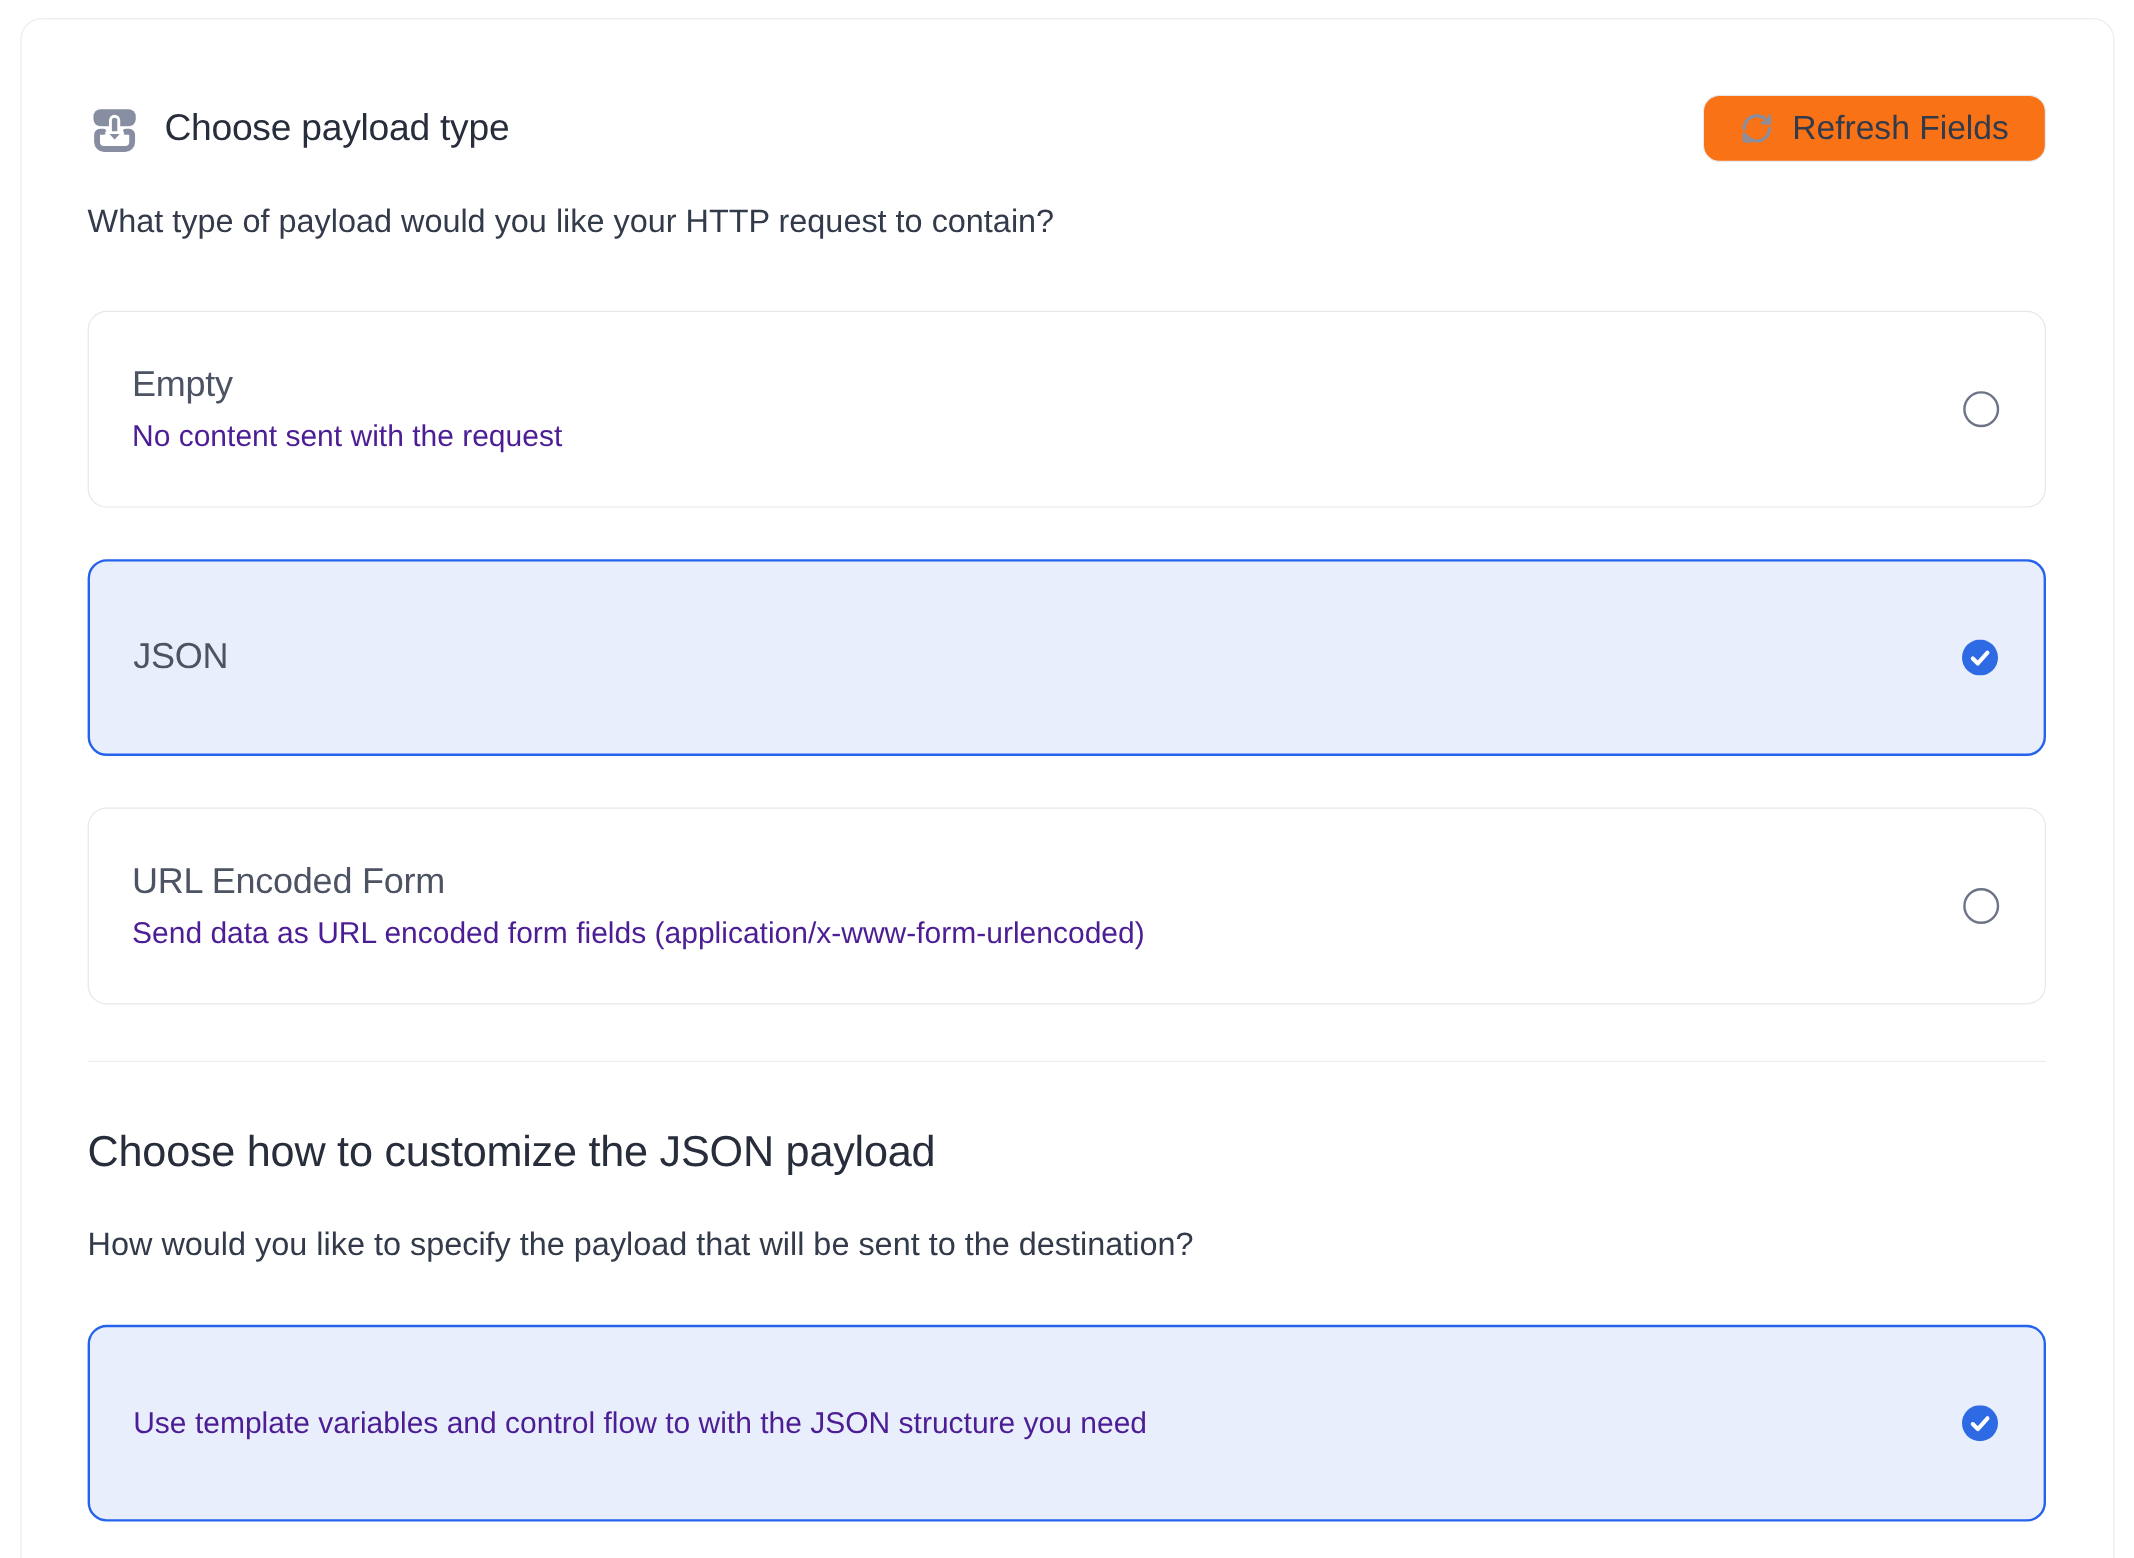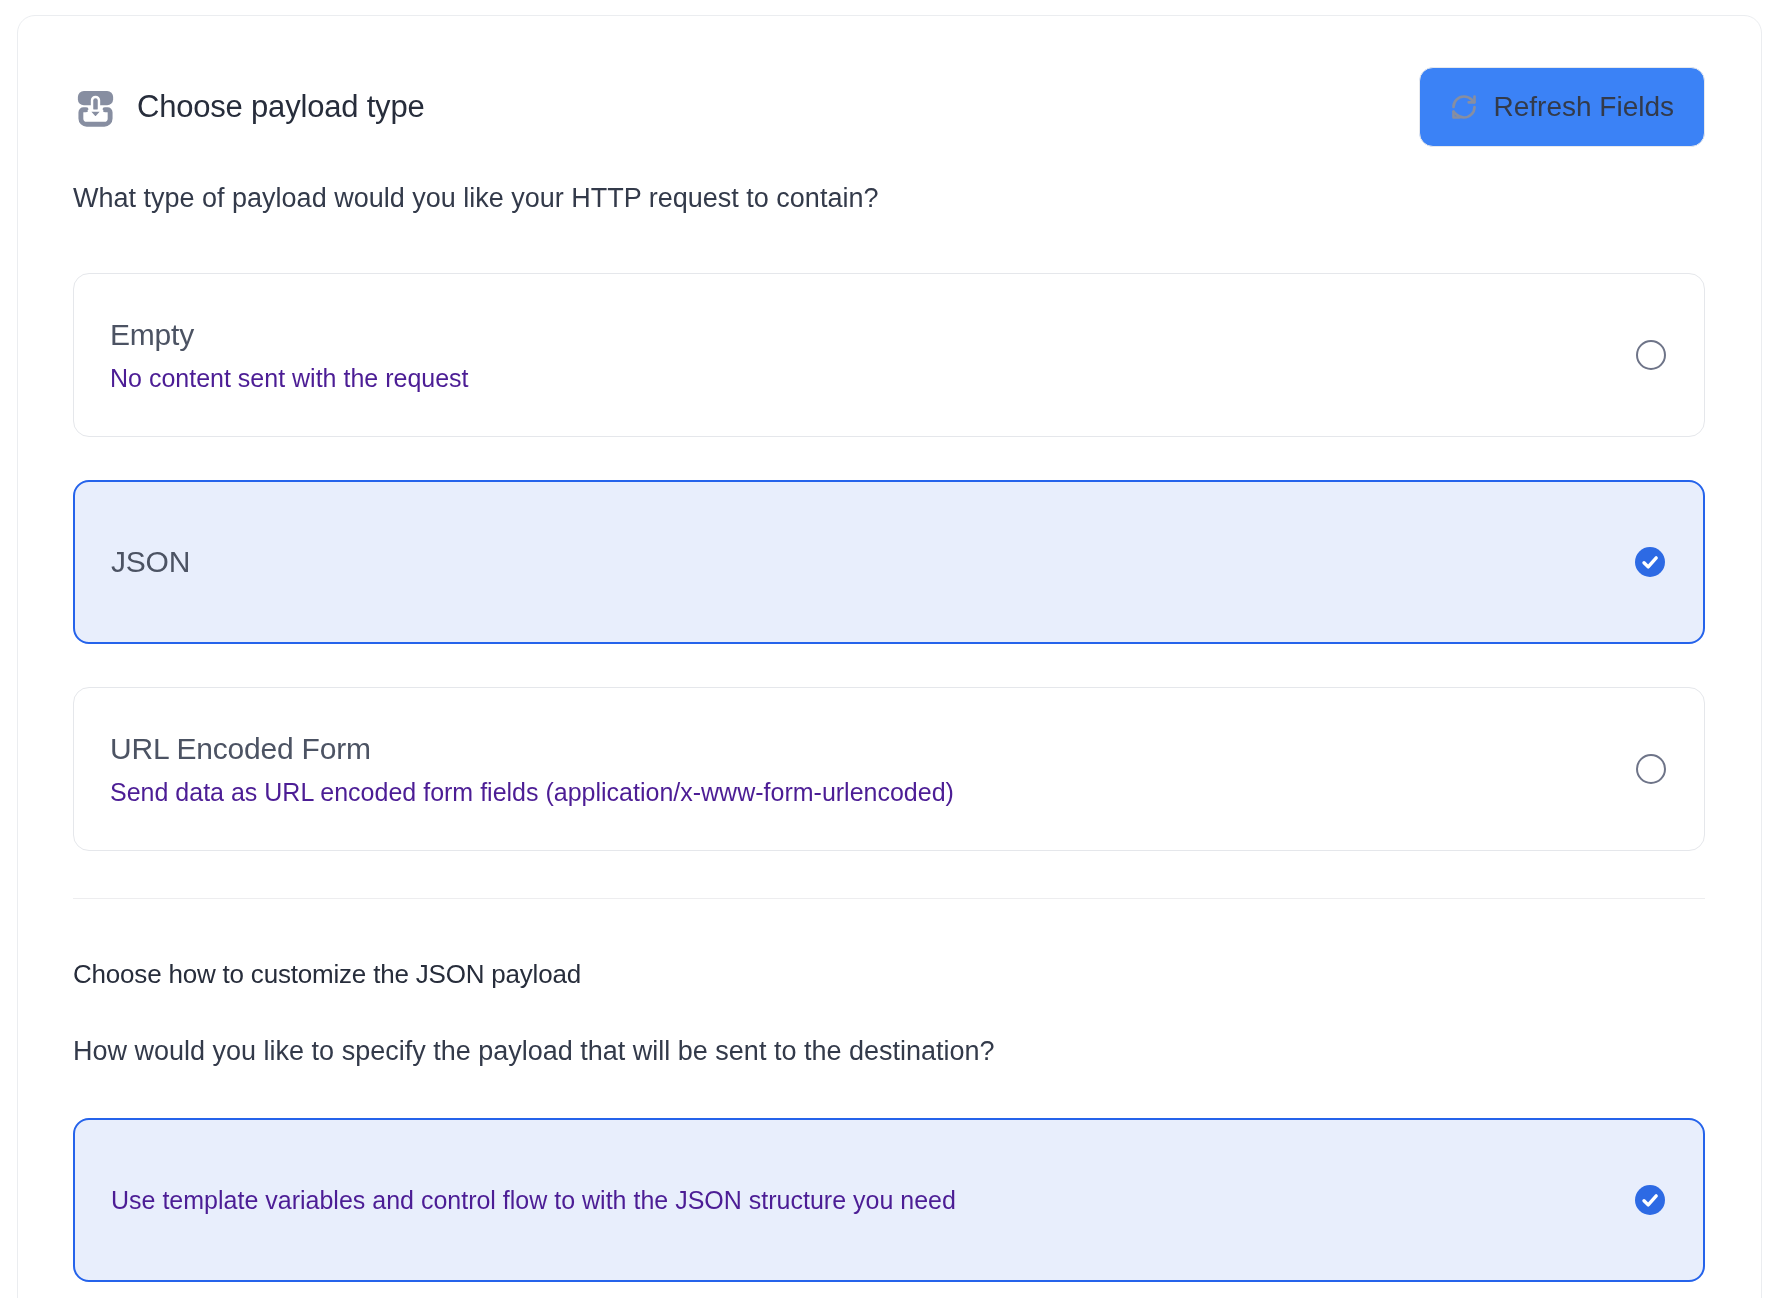--- a/index.html
+++ b/index.html
@@ -23,31 +23,31 @@
     height: 68px;
   }
   .header-left { display: flex; align-items: center; gap: 19px; }
   .payload-icon { width: 45px; height: 45px; display: inline-flex; }
   .payload-icon svg { width: 45px; height: 45px; }
   h1 {
     font-size: 31px; font-weight: 500; color: #272d3b; letter-spacing: -0.2px;
   }
   .refresh-btn {
     display: flex; align-items: center; gap: 15px;
-    height: 80px; padding: 0 30px;
-    background: #3b82f6;
+    height: 56px; padding: 0 30px;
+    background: #f97316;
     border: 1px solid #e7e9ed;
     border-radius: 14px;
     font-family: "Liberation Sans", sans-serif;
     font-size: 28px; color: #333a4a;
     cursor: pointer;
   }
   .refresh-btn svg { width: 28px; height: 28px; }
   .question {
-    margin-top: 38px;
+    margin-top: 24px;
     font-size: 27px; color: #333a4a; line-height: 38px;
   }
   .options { margin-top: 56px; display: flex; flex-direction: column; gap: 43px; }
   .options.second { margin-top: 48px; }
   .option-card {
     height: 164px;
     border: 1.5px solid #e5e7eb;
     border-radius: 16px;
     background: #ffffff;
     display: flex; align-items: center; justify-content: space-between;
@@ -69,21 +69,21 @@
     background: #ffffff;
   }
   .check { width: 30px; height: 30px; flex: 0 0 30px; display: inline-flex; }
   .check svg { width: 30px; height: 30px; }
   .divider {
     border: none; height: 1px; background: #ededef;
     margin-top: 47px;
   }
   h2 {
     margin-top: 55px;
-    font-size: 26px; font-weight: 500; color: #272d3b; letter-spacing: -0.2px;
+    font-size: 36px; font-weight: 500; color: #272d3b; letter-spacing: -0.2px;
     line-height: 40px;
   }
   .subquestion { margin-top: 38px; }
 </style>
 </head>
 <body>
 
 <div class="outer-card">
 
   <div class="header-row">

